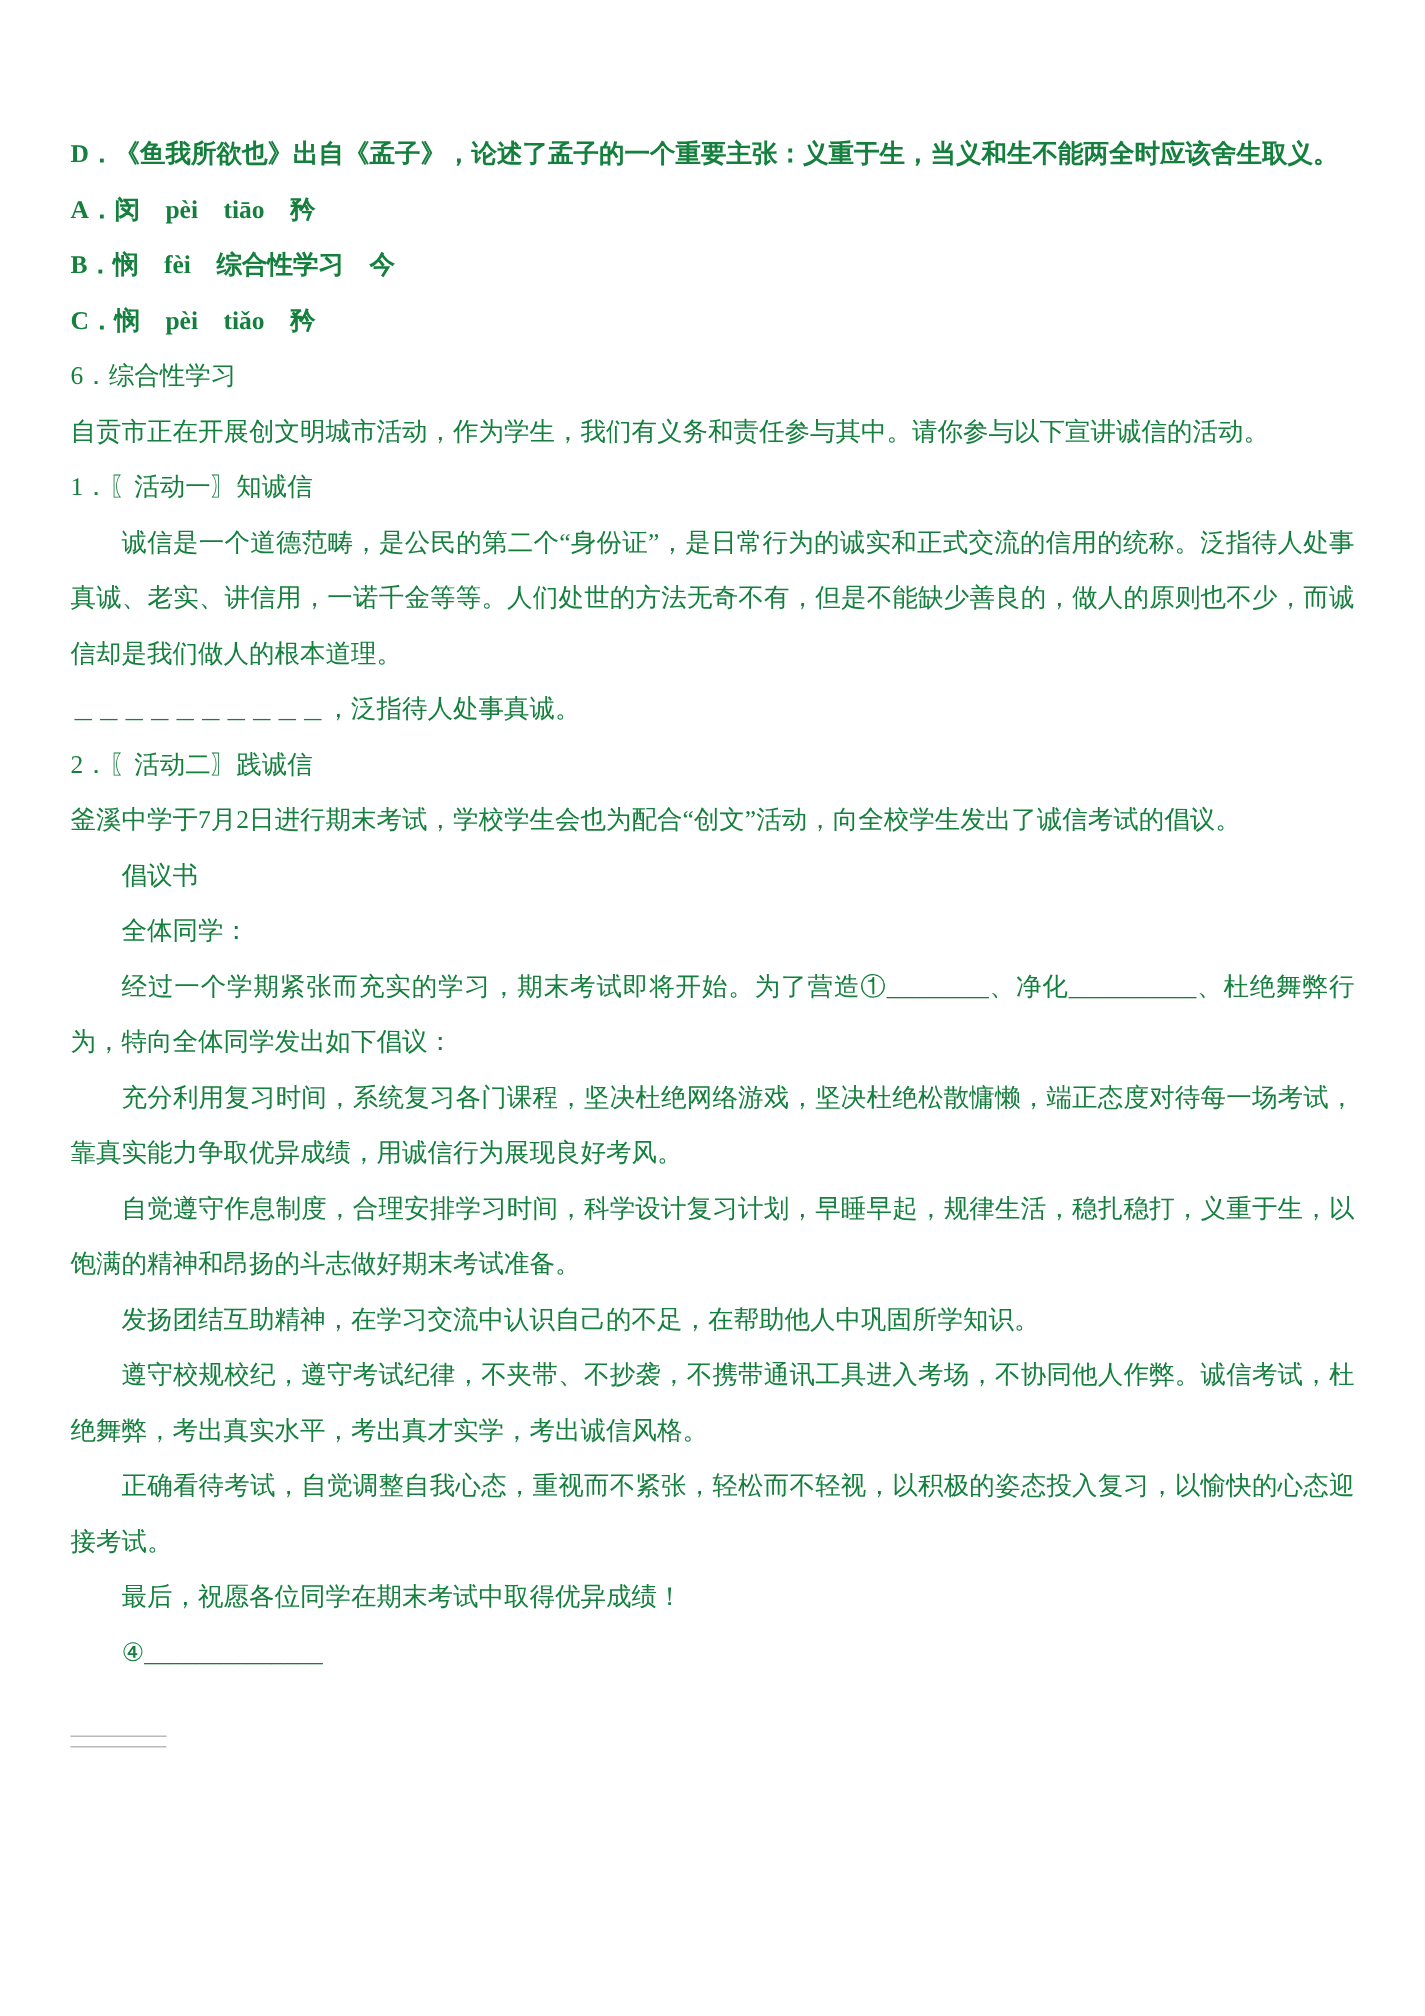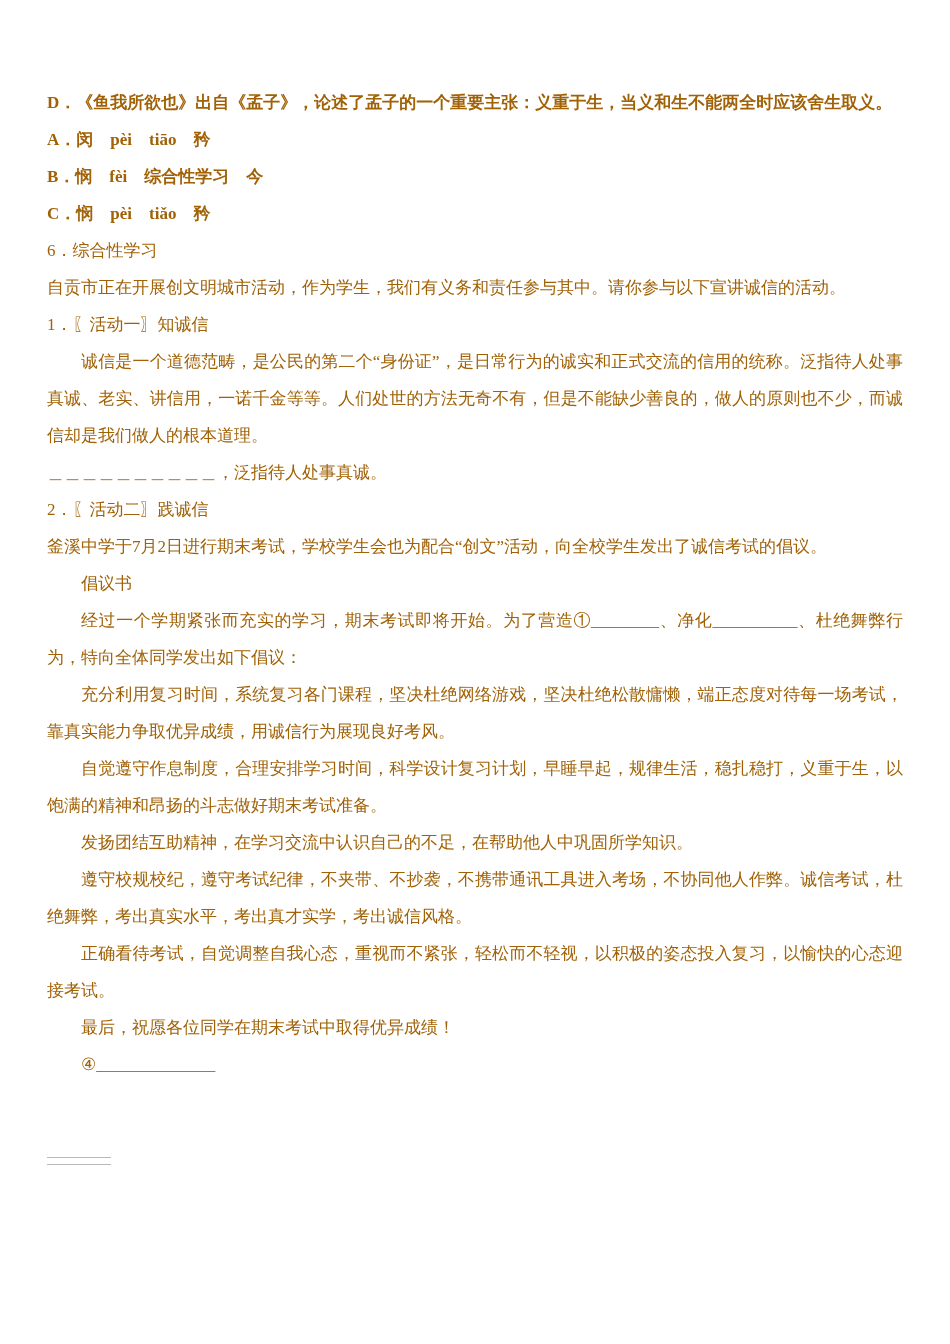--- a/index.html
+++ b/index.html
@@ -10,21 +10,21 @@
   .page {
     position: relative;
     width: 950px;
     height: 1168px;
     box-sizing: border-box;
     padding: 84px 47px 0 47px;
     background: #ffffff;
     font-family: "Liberation Serif", "DejaVu Serif", serif;
     font-size: 17px;
     line-height: 37px;
-    color: #a16207;
+    color: #15803d;
     overflow: hidden;
   }
   .page p {
     margin: 0;
     text-align: justify;
     word-break: break-all;
   }
   .b { font-weight: bold; }
   .ind { text-indent: 2em; }
   .artifact {
@@ -47,20 +47,21 @@
   <p class="b">B．悯　fèi　综合性学习　今</p>
   <p class="b">C．悯　pèi　tiǎo　矜</p>
   <p>6．综合性学习</p>
   <p>自贡市正在开展创文明城市活动，作为学生，我们有义务和责任参与其中。请你参与以下宣讲诚信的活动。</p>
   <p>1．〖活动一〗知诚信</p>
   <p class="ind">诚信是一个道德范畴，是公民的第二个“身份证”，是日常行为的诚实和正式交流的信用的统称。泛指待人处事真诚、老实、讲信用，一诺千金等等。人们处世的方法无奇不有，但是不能缺少善良的，做人的原则也不少，而诚信却是我们做人的根本道理。</p>
   <p>＿＿＿＿＿＿＿＿＿＿，泛指待人处事真诚。</p>
   <p>2．〖活动二〗践诚信</p>
   <p>釜溪中学于7月2日进行期末考试，学校学生会也为配合“创文”活动，向全校学生发出了诚信考试的倡议。</p>
   <p class="ind">倡议书</p>
+  <p class="ind">全体同学：</p>
   <p class="ind">经过一个学期紧张而充实的学习，期末考试即将开始。为了营造①________、净化__________、杜绝舞弊行为，特向全体同学发出如下倡议：</p>
   <p class="ind">充分利用复习时间，系统复习各门课程，坚决杜绝网络游戏，坚决杜绝松散慵懒，端正态度对待每一场考试，靠真实能力争取优异成绩，用诚信行为展现良好考风。</p>
   <p class="ind">自觉遵守作息制度，合理安排学习时间，科学设计复习计划，早睡早起，规律生活，稳扎稳打，义重于生，以饱满的精神和昂扬的斗志做好期末考试准备。</p>
   <p class="ind">发扬团结互助精神，在学习交流中认识自己的不足，在帮助他人中巩固所学知识。</p>
   <p class="ind">遵守校规校纪，遵守考试纪律，不夹带、不抄袭，不携带通讯工具进入考场，不协同他人作弊。诚信考试，杜绝舞弊，考出真实水平，考出真才实学，考出诚信风格。</p>
   <p class="ind">正确看待考试，自觉调整自我心态，重视而不紧张，轻松而不轻视，以积极的姿态投入复习，以愉快的心态迎接考试。</p>
   <p class="ind">最后，祝愿各位同学在期末考试中取得优异成绩！</p>
   <p class="ind">④______________</p>
 
   <div class="artifact"></div>

